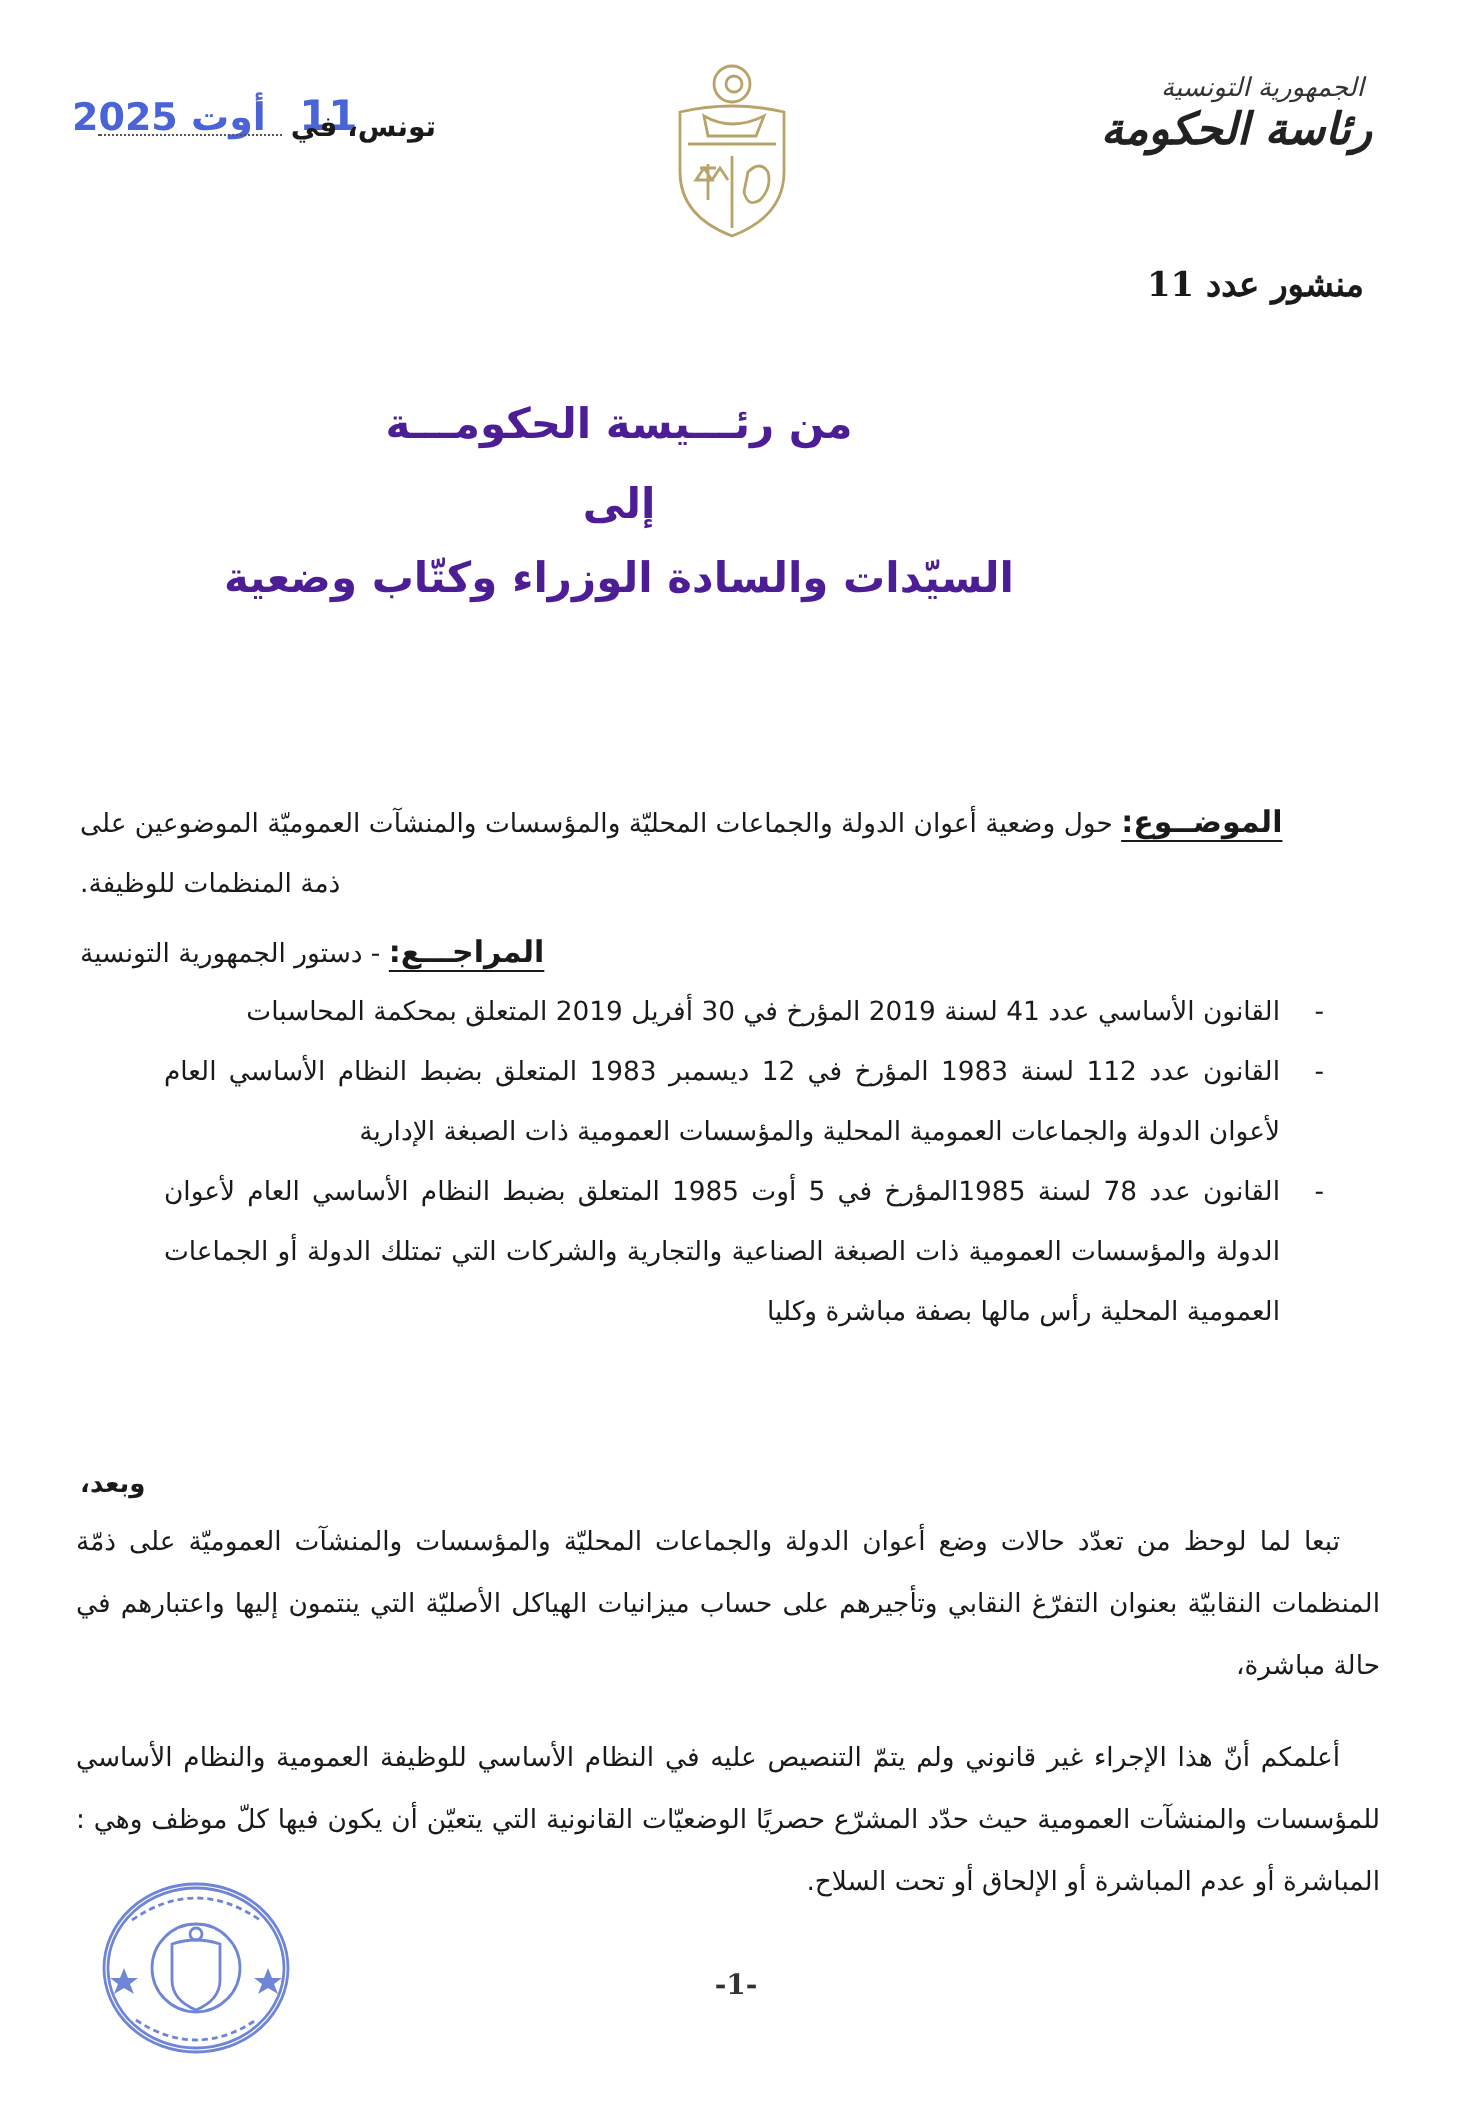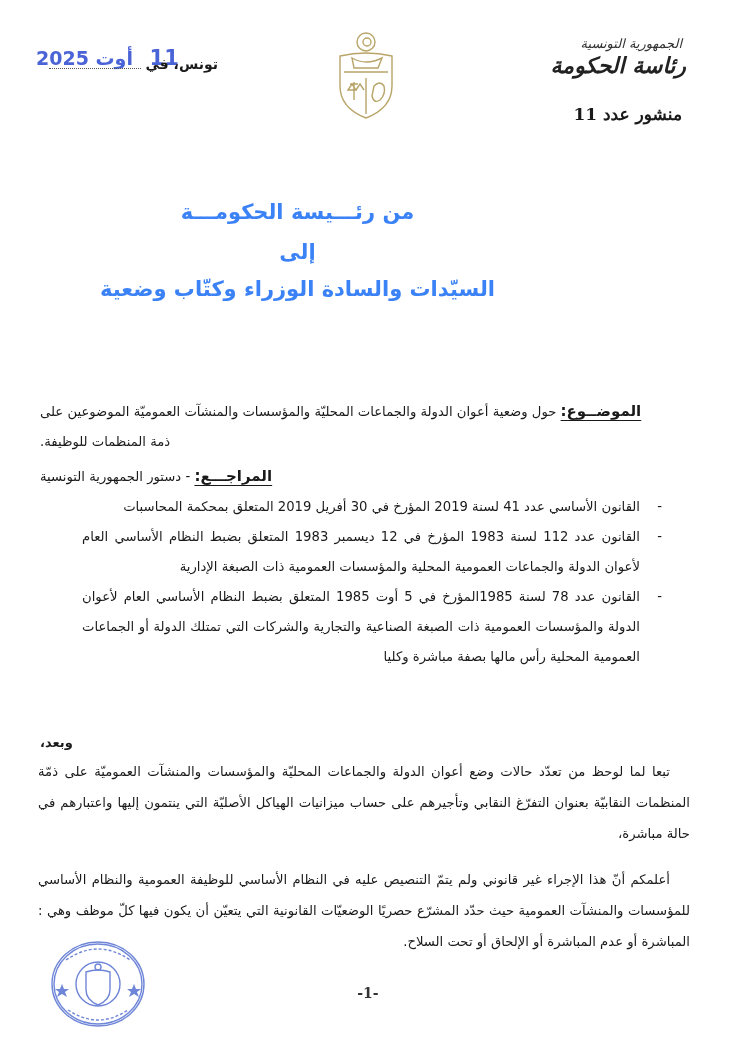--- a/index.html
+++ b/index.html
@@ -1,33 +1,33 @@
 <!DOCTYPE html>
 <html><head>
 <meta charset="utf-8">
 <style>
   html, body { margin: 0; padding: 0; background: #ffffff; }
   body { width: 736px; height: 1057px; position: relative; overflow: hidden;
          font-family: "DejaVu Sans", sans-serif; color: #1a1a1a; }
   .abs { position: absolute; }
-  .rtl { direction: rtl; text-align: center; }
+  .rtl { direction: rtl; text-align: center; margin-top: 28px; }
 
   
   .date-stamp { left: 36px; top: 34px; color: #4a63d6; font-family: "DejaVu Sans", sans-serif;
                 font-weight: bold; font-size: 19px; letter-spacing: 0px; direction: rtl; white-space: nowrap; margin-top: 12px; }
   .date-stamp .day { font-size: 21px; margin-left: 10px; }
   .place-line { left: 58px; top: 56px; width: 160px; direction: rtl; font-size: 14px; white-space: nowrap; font-weight: bold; }
   .place-line .dots { display: inline-block; width: 92px; border-bottom: 1px dotted #555; vertical-align: baseline; margin-right: 4px; }
   .emblem { left: 330px; top: 28px; width: 72px; height: 94px; }
   .republic { right: 54px; top: 36px; font-family: "DejaVu Serif", serif; font-size: 13px; color: #333; font-style: italic; }
   .presidency { right: 50px; top: 52px; font-family: "DejaVu Serif", serif; font-size: 22px; font-weight: bold; color: #222; font-style: italic; }
   .circular-no { right: 54px; top: 104px; font-family: "DejaVu Serif", serif; font-size: 17px; font-weight: bold; }
 
   
-  .title { left: 0; width: 595px; text-align: center; direction: rtl; font-weight: bold; color: #3b82f6; }
+  .title { left: 12px; width: 595px; text-align: center; direction: rtl; font-weight: bold; color: #4c1d95; }
   .t1 { top: 200px; font-size: 21px; letter-spacing: 1px; }
   .t2 { top: 240px; font-size: 21px; }
   .t3 { top: 277px; font-size: 21px; }
 
   
   .block { right: 46px; width: 650px; direction: rtl; text-align: left; font-size: 13.2px; line-height: 30px; }
   .label-u { font-weight: bold; font-size: 15px; text-decoration: underline; text-underline-offset: 4px; }
   .subject { top: 396px; }
   .subject .cont { padding-right: 236px; display:block; }
   .refs-head { top: 461px; }

